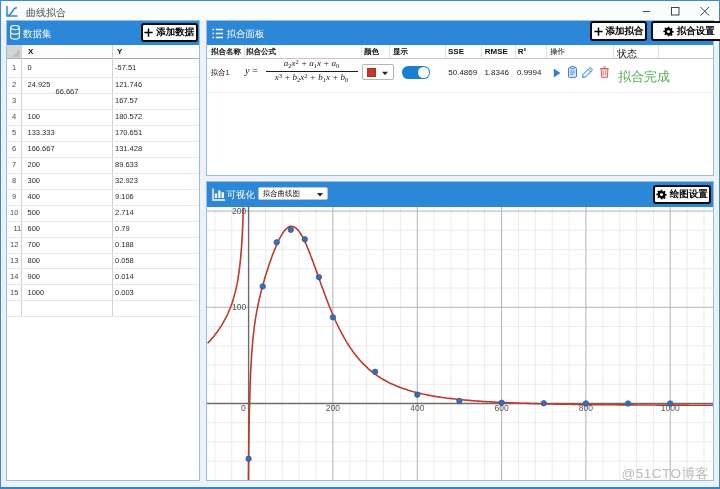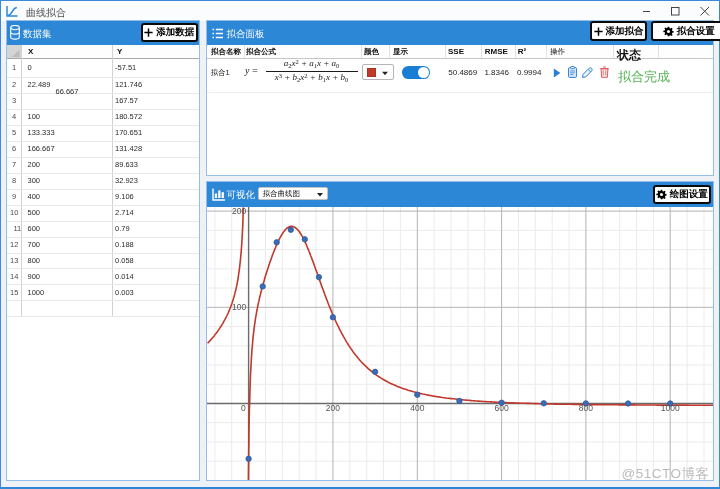--- a/index.html
+++ b/index.html
@@ -56,21 +56,21 @@
 <div style="position:absolute;left:14.3px;top:0;right:0;height:14.3px;background:#fdfdfd;border-bottom:1px solid #a9a9a9;box-sizing:border-box;"></div>
 <div style="position:absolute;left:21px;top:2.2px;font-size:8px;font-weight:bold;color:#111;">X</div>
 <div style="position:absolute;left:110px;top:2.2px;font-size:8px;font-weight:bold;color:#111;">Y</div>
 <div class="vline" style="left:14.3px;top:0;height:271.7px;background:#d2d2d2;"></div>
 <div class="vline" style="left:104.7px;top:0;height:271.7px;background:#d2d2d2;"></div>
 <div style="position:absolute;left:0;top:18.7px;width:14.3px;text-align:center;font-size:7.5px;color:#4a4a4a;">1</div>
 <div style="position:absolute;left:20.5px;top:18.7px;font-size:7.5px;color:#2a2a2a;">0</div>
 <div style="position:absolute;left:108px;top:18.7px;font-size:7.5px;color:#2a2a2a;">-57.51</div>
 <div class="hline" style="left:0;right:0;top:32.3px;"></div>
 <div style="position:absolute;left:0;top:35.7px;width:14.3px;text-align:center;font-size:7.5px;color:#4a4a4a;">2</div>
-<div style="position:absolute;left:20.5px;top:35.7px;font-size:7.5px;color:#2a2a2a;">22.489</div>
+<div style="position:absolute;left:20.5px;top:35.7px;font-size:7.5px;color:#2a2a2a;">24.925</div>
 <div style="position:absolute;left:108px;top:35.7px;font-size:7.5px;color:#2a2a2a;">121.746</div>
 <div class="hline" style="left:0;right:0;top:48.3px;"></div>
 <div style="position:absolute;left:0;top:51.6px;width:14.3px;text-align:center;font-size:7.5px;color:#4a4a4a;">3</div>
 <div style="position:absolute;left:20.5px;top:42px;font-size:7.5px;color:#2a2a2a;margin-left:28px;">66.667</div>
 <div style="position:absolute;left:108px;top:51.6px;font-size:7.5px;color:#2a2a2a;">167.57</div>
 <div class="hline" style="left:0;right:0;top:64.2px;"></div>
 <div style="position:absolute;left:0;top:67.6px;width:14.3px;text-align:center;font-size:7.5px;color:#4a4a4a;">4</div>
 <div style="position:absolute;left:20.5px;top:67.6px;font-size:7.5px;color:#2a2a2a;">100</div>
 <div style="position:absolute;left:108px;top:67.6px;font-size:7.5px;color:#2a2a2a;">180.572</div>
 <div class="hline" style="left:0;right:0;top:80.2px;"></div>
@@ -144,21 +144,21 @@
     <div id="ftable" style="position:absolute;left:0;top:24.2px;right:0;bottom:0;background:#fff;">
 <div style="position:absolute;left:0;right:0;top:0;height:14px;background:#fefefe;border-bottom:1px solid #c6c6c6;box-sizing:border-box;"></div>
 <div style="position:absolute;left:4.0px;top:2.8px;font-size:7.5px;font-weight:bold;color:#111;white-space:nowrap;">拟合名称</div>
 <div style="position:absolute;left:39.0px;top:2.8px;font-size:7.5px;font-weight:bold;color:#111;white-space:nowrap;">拟合公式</div>
 <div style="position:absolute;left:157.0px;top:2.8px;font-size:7.5px;font-weight:bold;color:#111;white-space:nowrap;">颜色</div>
 <div style="position:absolute;left:186.0px;top:2.8px;font-size:7.5px;font-weight:bold;color:#111;white-space:nowrap;">显示</div>
 <div style="position:absolute;left:241.0px;top:2.8px;font-size:8px;font-weight:bold;color:#111;white-space:nowrap;">SSE</div>
 <div style="position:absolute;left:277.7px;top:2.8px;font-size:8px;font-weight:bold;color:#111;white-space:nowrap;">RMSE</div>
 <div style="position:absolute;left:310.8px;top:2.8px;font-size:8px;font-weight:bold;color:#111;white-space:nowrap;">R²</div>
 <div style="position:absolute;left:343.0px;top:2.8px;font-size:7.5px;font-weight:normal;color:#111;white-space:nowrap;">操作</div>
-<div style="position:absolute;left:410.0px;top:2.8px;font-size:12px;font-weight:bold;color:#111;white-space:nowrap;">状态</div>
+<div style="position:absolute;left:410.0px;top:2.8px;font-size:10px;font-weight:normal;color:#111;white-space:nowrap;">状态</div>
 <div class="vline" style="left:36.5px;top:0;height:13px;background:#e2e2e2;"></div>
 <div class="vline" style="left:153.5px;top:0;height:13px;background:#e2e2e2;"></div>
 <div class="vline" style="left:182.0px;top:0;height:13px;background:#e2e2e2;"></div>
 <div class="vline" style="left:237.5px;top:0;height:13px;background:#e2e2e2;"></div>
 <div class="vline" style="left:274.0px;top:0;height:13px;background:#e2e2e2;"></div>
 <div class="vline" style="left:307.5px;top:0;height:13px;background:#e2e2e2;"></div>
 <div class="vline" style="left:339.0px;top:0;height:13px;background:#e2e2e2;"></div>
 <div class="vline" style="left:406.0px;top:0;height:13px;background:#e2e2e2;"></div>
 <div class="vline" style="left:451.0px;top:0;height:13px;background:#e2e2e2;"></div>
 <div style="position:absolute;left:0;right:0;top:47.8px;height:1px;background:#ededed;"></div>

